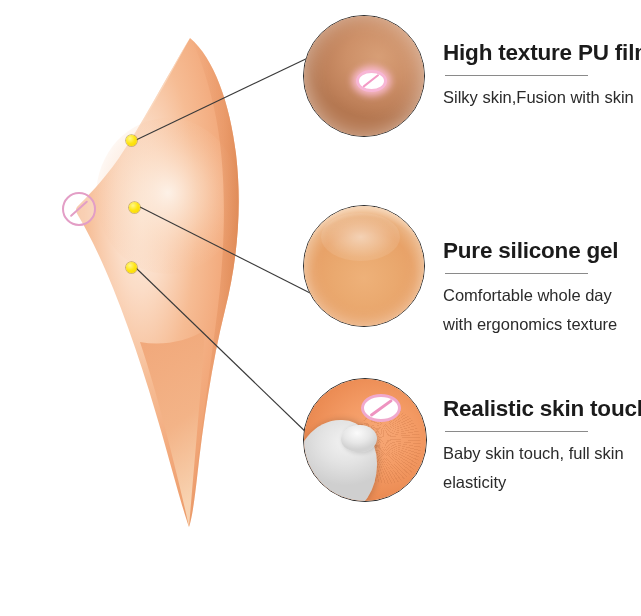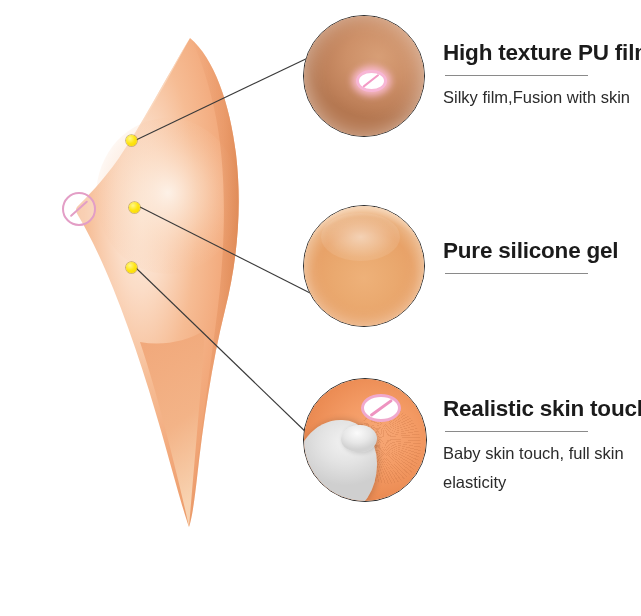--- a/index.html
+++ b/index.html
@@ -340,26 +340,27 @@
       <div class="finger"></div>
     </div>
     <div class="censor" id="censor-photo3">
       <div class="censor-slash"></div>
     </div>
   </div>
 
   <div class="feature-text" id="text-block-1">
     <div class="feature-title">High texture PU film</div>
     <div class="feature-rule"></div>
-    <div class="feature-desc">Silky film,Fusion with skin</div>
+    <div class="feature-desc">Silky skin,Fusion with skin</div>
   </div>
 
   <div class="feature-text" id="text-block-2">
     <div class="feature-title">Pure silicone gel</div>
     <div class="feature-rule"></div>
+    <div class="feature-desc">Comfortable whole day with ergonomics texture</div>
   </div>
 
   <div class="feature-text" id="text-block-3">
     <div class="feature-title">Realistic skin touch</div>
     <div class="feature-rule"></div>
     <div class="feature-desc">Baby skin touch, full skin elasticity</div>
   </div>
 
 </div>
 

